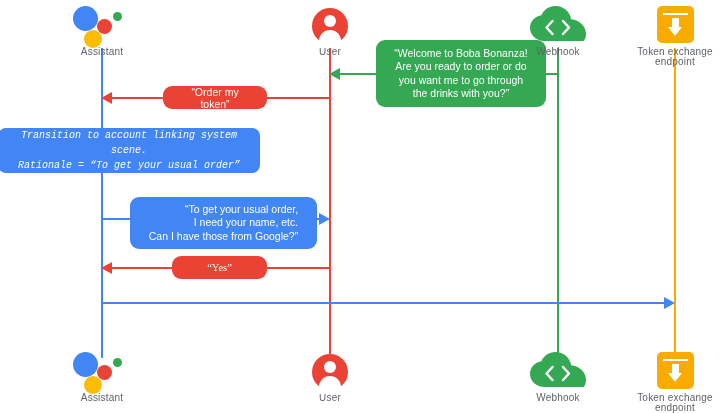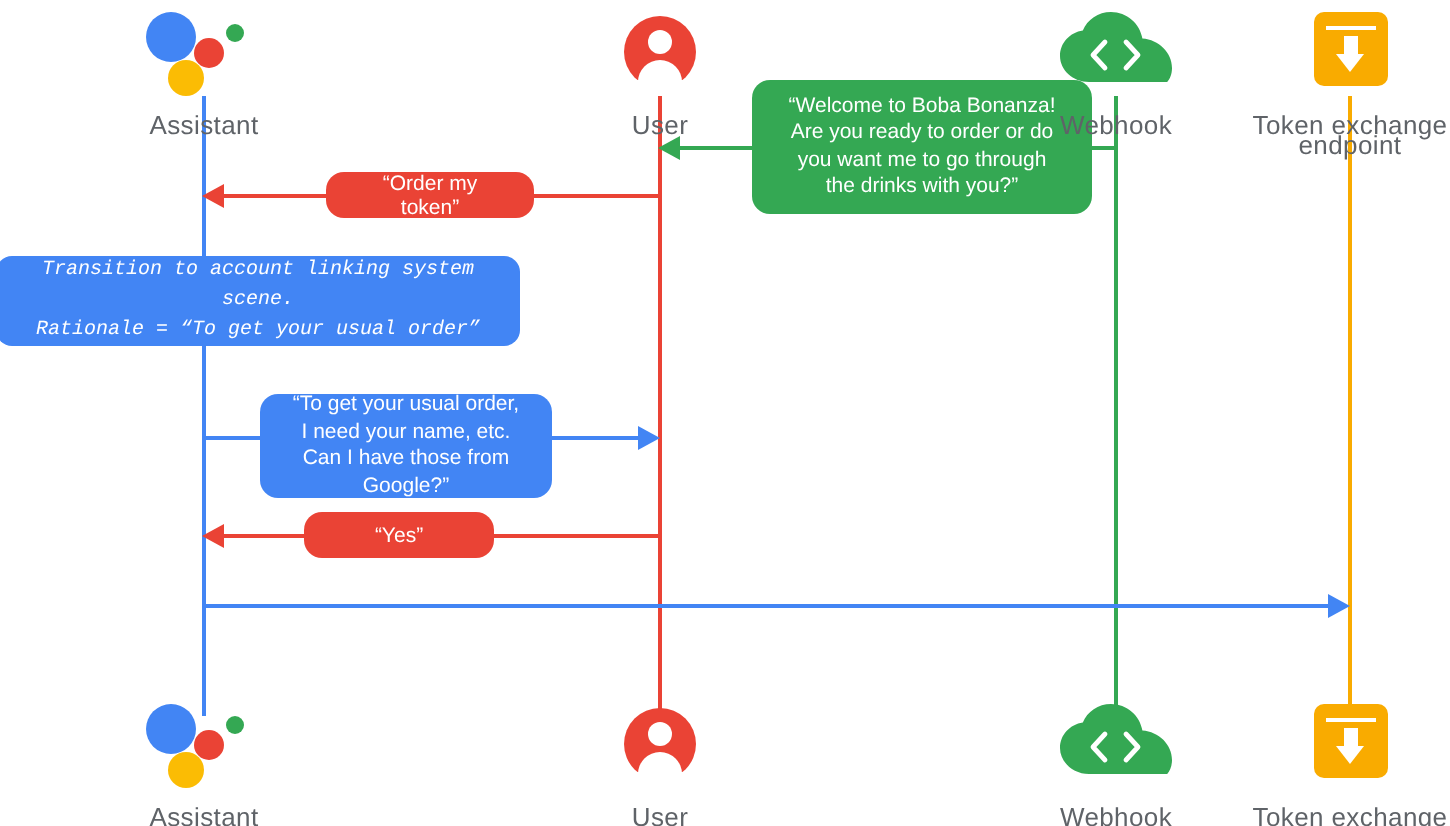--- a/index.html
+++ b/index.html
@@ -22,25 +22,25 @@
     width: 2px;
   }
 
   
   .actor {
     position: absolute;
     width: 110px;
     text-align: center;
   }
   .actor-label {
-    font-size: 13px;
+    font-size: 10px;
     color: #5f6368;
     line-height: 10px;
     letter-spacing: .2px;
-    margin-top: 14px;
+    margin-top: 3px;
     white-space: pre-line;
   }
   .actor-icon {
     position: relative;
     width: 110px;
     height: 42px;
   }
 
   
   .g-blue, .g-red, .g-yellow, .g-green {
@@ -185,27 +185,27 @@
 
   <div class="arrow-line" style="left:108px; top:97px; width:222px; background:#EA4335;"></div>
   <div class="arrow-head left" style="left:101px; top:91.5px; border-right-color:#EA4335;"></div>
   <div class="bubble pill" style="left:163px; top:86px; width:104px; height:23px; background:#EA4335;">“Order my token”</div>
 
   <div class="bubble note" style="left:-2px; top:128px; width:262px; height:45px; background:#4285F4;">Transition to account linking system scene.
 Rationale = “To get your usual order”</div>
 
   <div class="arrow-line" style="left:101px; top:218px; width:222px; background:#4285F4;"></div>
   <div class="arrow-head right" style="left:319px; top:212.5px; border-left-color:#4285F4;"></div>
-  <div class="bubble speech" style="left:130px; top:197px; width:146px; height:52px; background:#4285F4;">“To get your usual order,
+  <div class="bubble speech" style="left:130px; top:197px; width:187px; height:52px; background:#4285F4;text-align:right;">“To get your usual order,
 I need your name, etc.
 Can I have those from Google?”</div>
 
   <div class="arrow-line" style="left:108px; top:267px; width:222px; background:#EA4335;"></div>
   <div class="arrow-head left" style="left:101px; top:261.5px; border-right-color:#EA4335;"></div>
-  <div class="bubble pill" style="left:152px; top:256px; width:95px; height:23px; background:#EA4335;">“Yes”</div>
+  <div class="bubble pill" style="left:172px; top:256px; width:95px; height:23px; background:#EA4335;font-family:Liberation Serif, serif;">“Yes”</div>
 
   <div class="arrow-line" style="left:101px; top:302px; width:570px; background:#4285F4;"></div>
   <div class="arrow-head right" style="left:664px; top:296.5px; border-left-color:#4285F4;"></div>
 
   <div class="actor" style="left:47px; top:2px;">
     <div class="actor-icon">
       <span class="g-blue"></span>
       <span class="g-red"></span>
       <span class="g-yellow"></span>
       <span class="g-green"></span>

